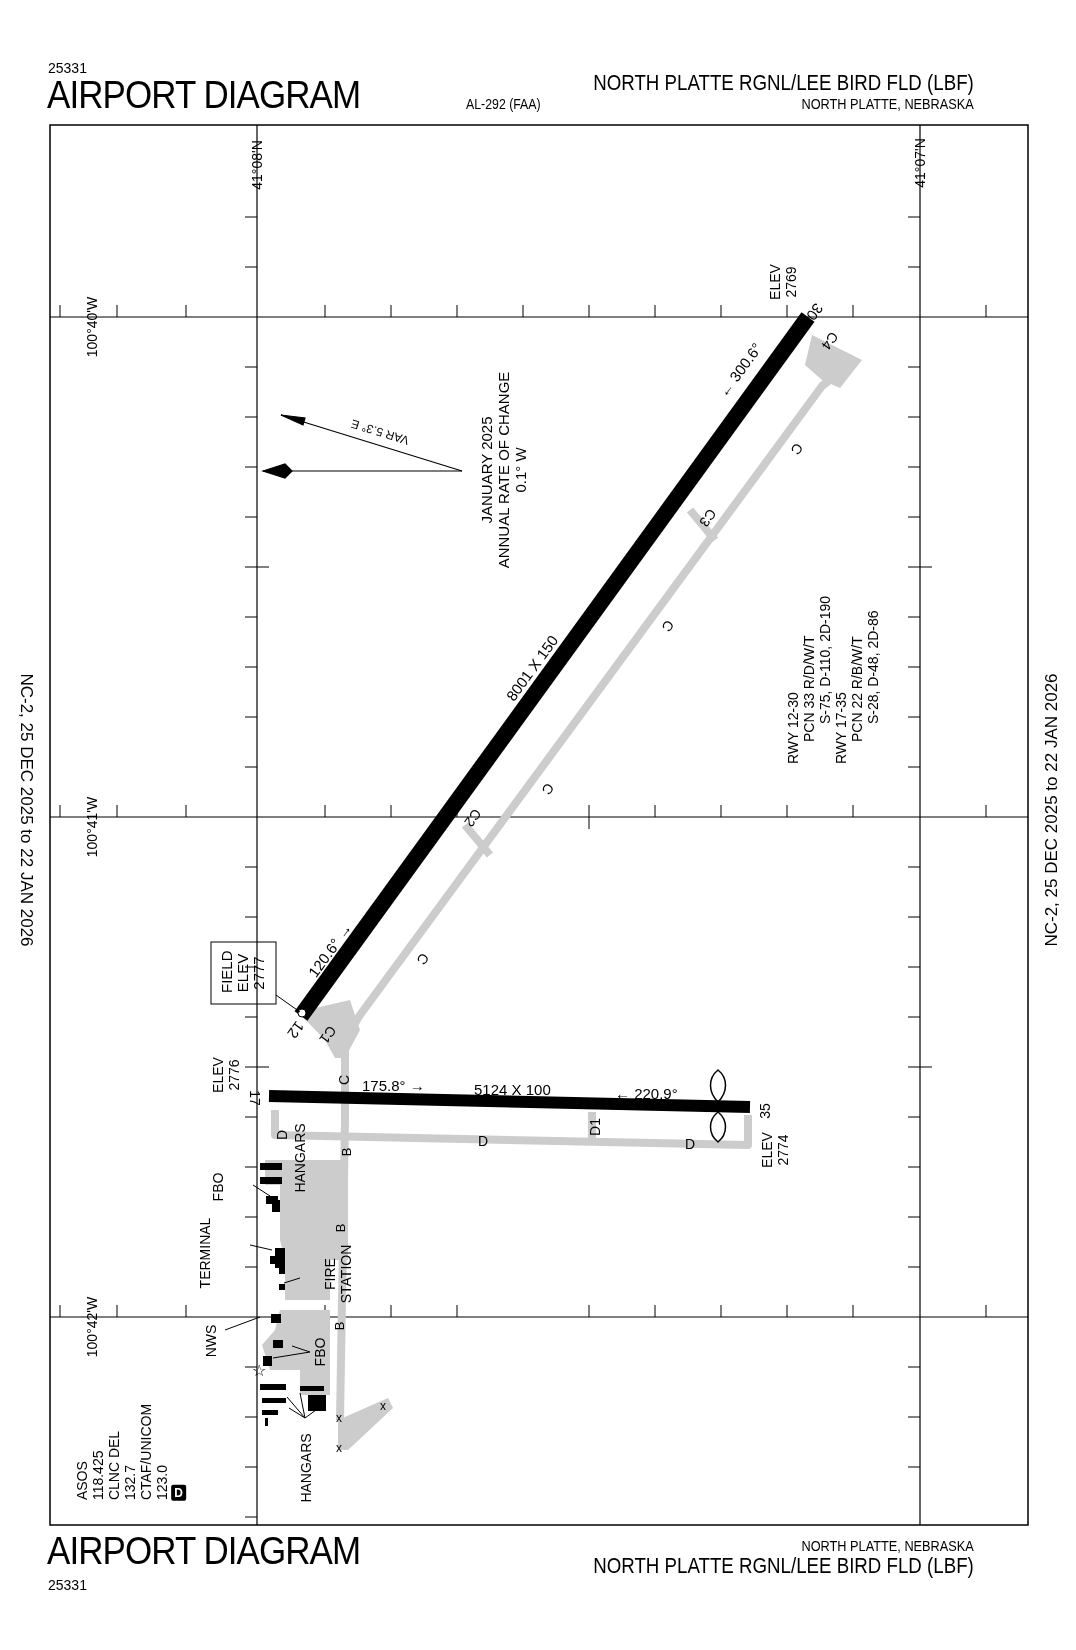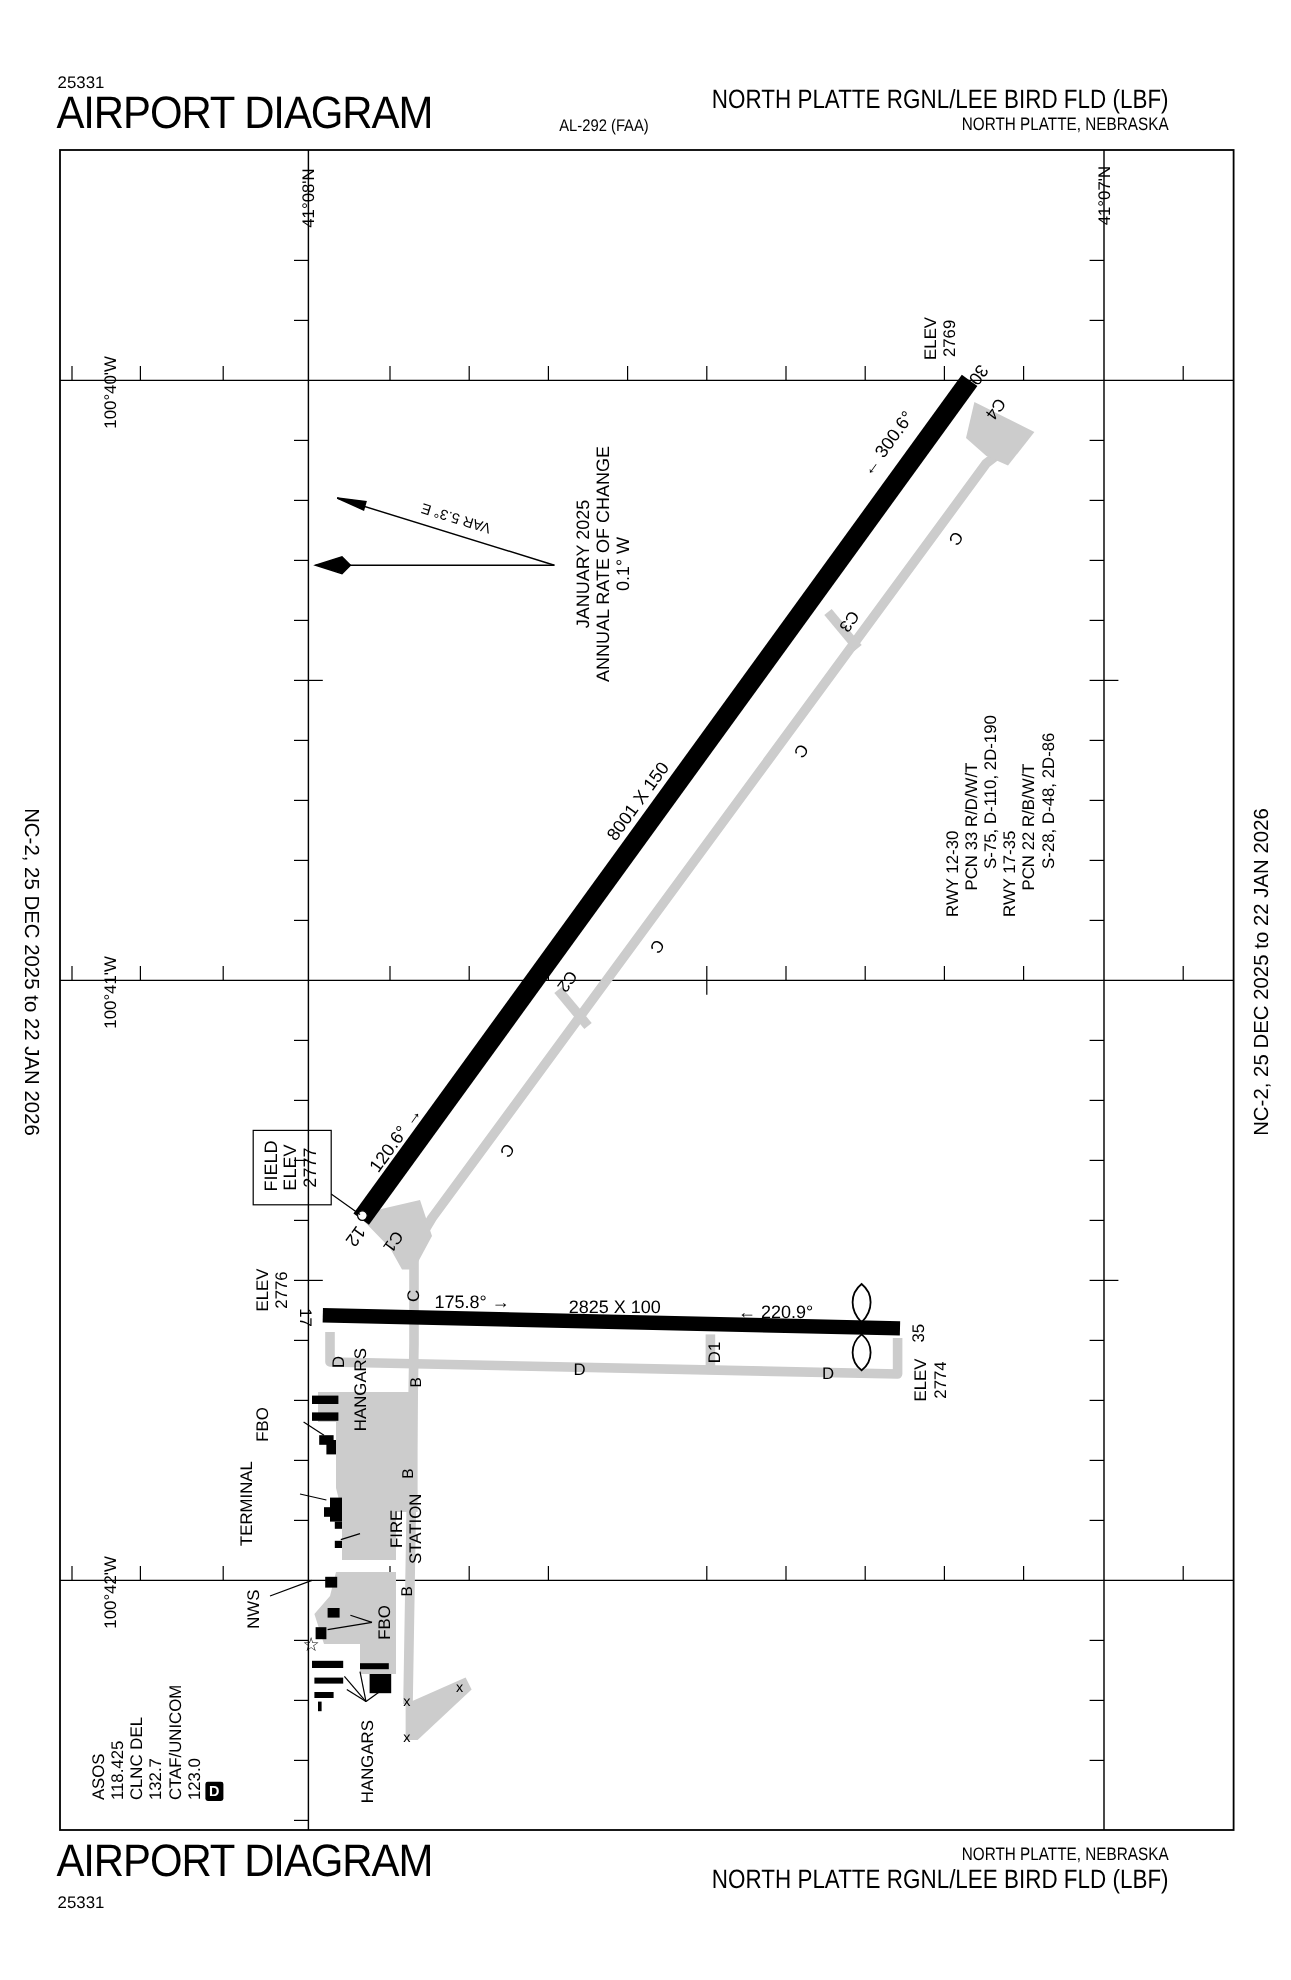--- a/index.html
+++ b/index.html
@@ -237,21 +237,21 @@
 <div class="abs" style="left:296px;top:1030px;font-size:15px;transform:translate(-50%,-50%) rotate(126deg);">12</div>
 <div class="abs" style="left:783px;top:282px;font-size:14px;line-height:16px;transform:translate(-50%,-50%) rotate(-90deg);text-align:center;">
   <div>ELEV</div>
   <div>2769</div>
 </div>
 <div class="abs" style="left:243px;top:973px;font-size:15px;line-height:16px;transform:translate(-50%,-50%) rotate(-90deg);text-align:center;width:70px;">
   <div style="width:40px;margin:0 auto;">FIELD ELEV</div>
   <div>2777</div>
 </div>
 
-<div class="abs" style="left:474px;top:1081px;font-size:15px;white-space:nowrap;">2825 X 100</div>
+<div class="abs" style="left:474px;top:1081px;font-size:15px;white-space:nowrap;">5124 X 100</div>
 <div class="abs" style="left:362px;top:1077px;font-size:15px;white-space:nowrap;"><span>175.8°</span> →</div>
 <div class="abs" style="left:615px;top:1085px;font-size:15px;white-space:nowrap;">← <span>220.9°</span></div>
 <div class="abs" style="left:255px;top:1098px;font-size:14px;transform:translate(-50%,-50%) rotate(90deg);">17</div>
 <div class="abs" style="left:765px;top:1111px;font-size:14px;transform:translate(-50%,-50%) rotate(-90deg);">35</div>
 <div class="abs" style="left:226px;top:1075px;font-size:14px;line-height:16px;transform:translate(-50%,-50%) rotate(-90deg);text-align:center;">
   <div>ELEV</div>
   <div>2776</div>
 </div>
 <div class="abs" style="left:775px;top:1150px;font-size:14px;line-height:16px;transform:translate(-50%,-50%) rotate(-90deg);text-align:center;">
   <div>ELEV</div>

